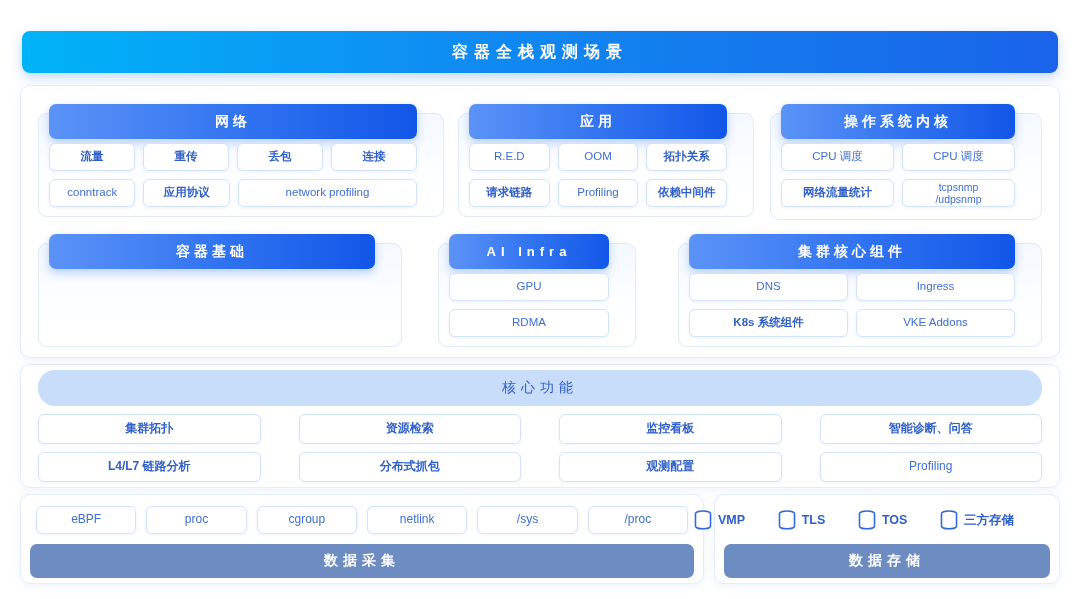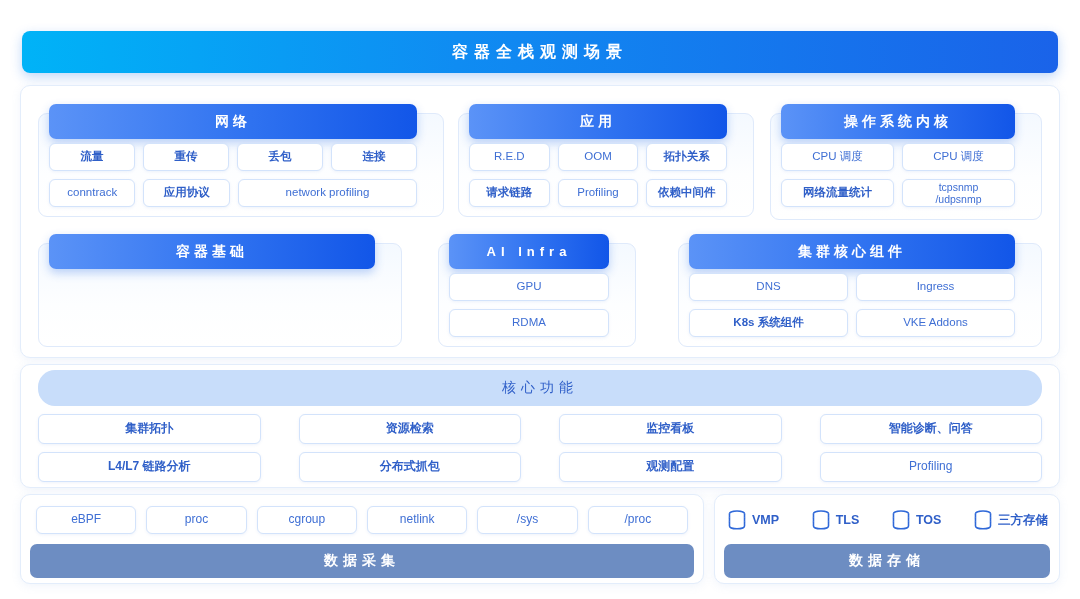--- a/index.html
+++ b/index.html
@@ -107,21 +107,21 @@
     position:absolute;height:34px;border-radius:7px;
     background:#6d8dc2;
     display:flex;align-items:center;justify-content:center;
     color:#ffffff;font-size:14px;font-weight:bold;letter-spacing:5px;
   }
   #bar-collect{left:30px;top:544px;width:664px;}
   #bar-store{left:724px;top:544px;width:326px;}
 
   
   .store-row{
-    position:absolute;left:726px;top:504px;width:322px;height:32px;
+    position:absolute;left:692px;top:504px;width:322px;height:32px;
     display:flex;align-items:center;justify-content:space-between;
   }
   .store-item{display:flex;align-items:center;gap:4px;}
   .store-item .label{font-size:12.5px;color:#2f5fc8;font-weight:bold;}
   .db-icon{width:22px;height:22px;display:block;}
 </style>
 </head>
 <body>
 
 <div class="page">

